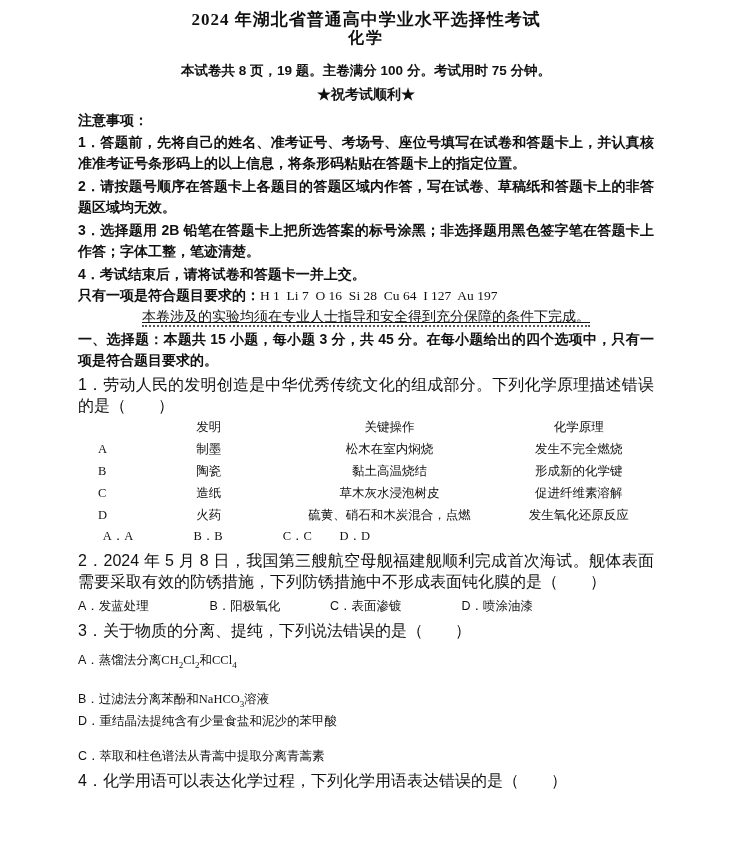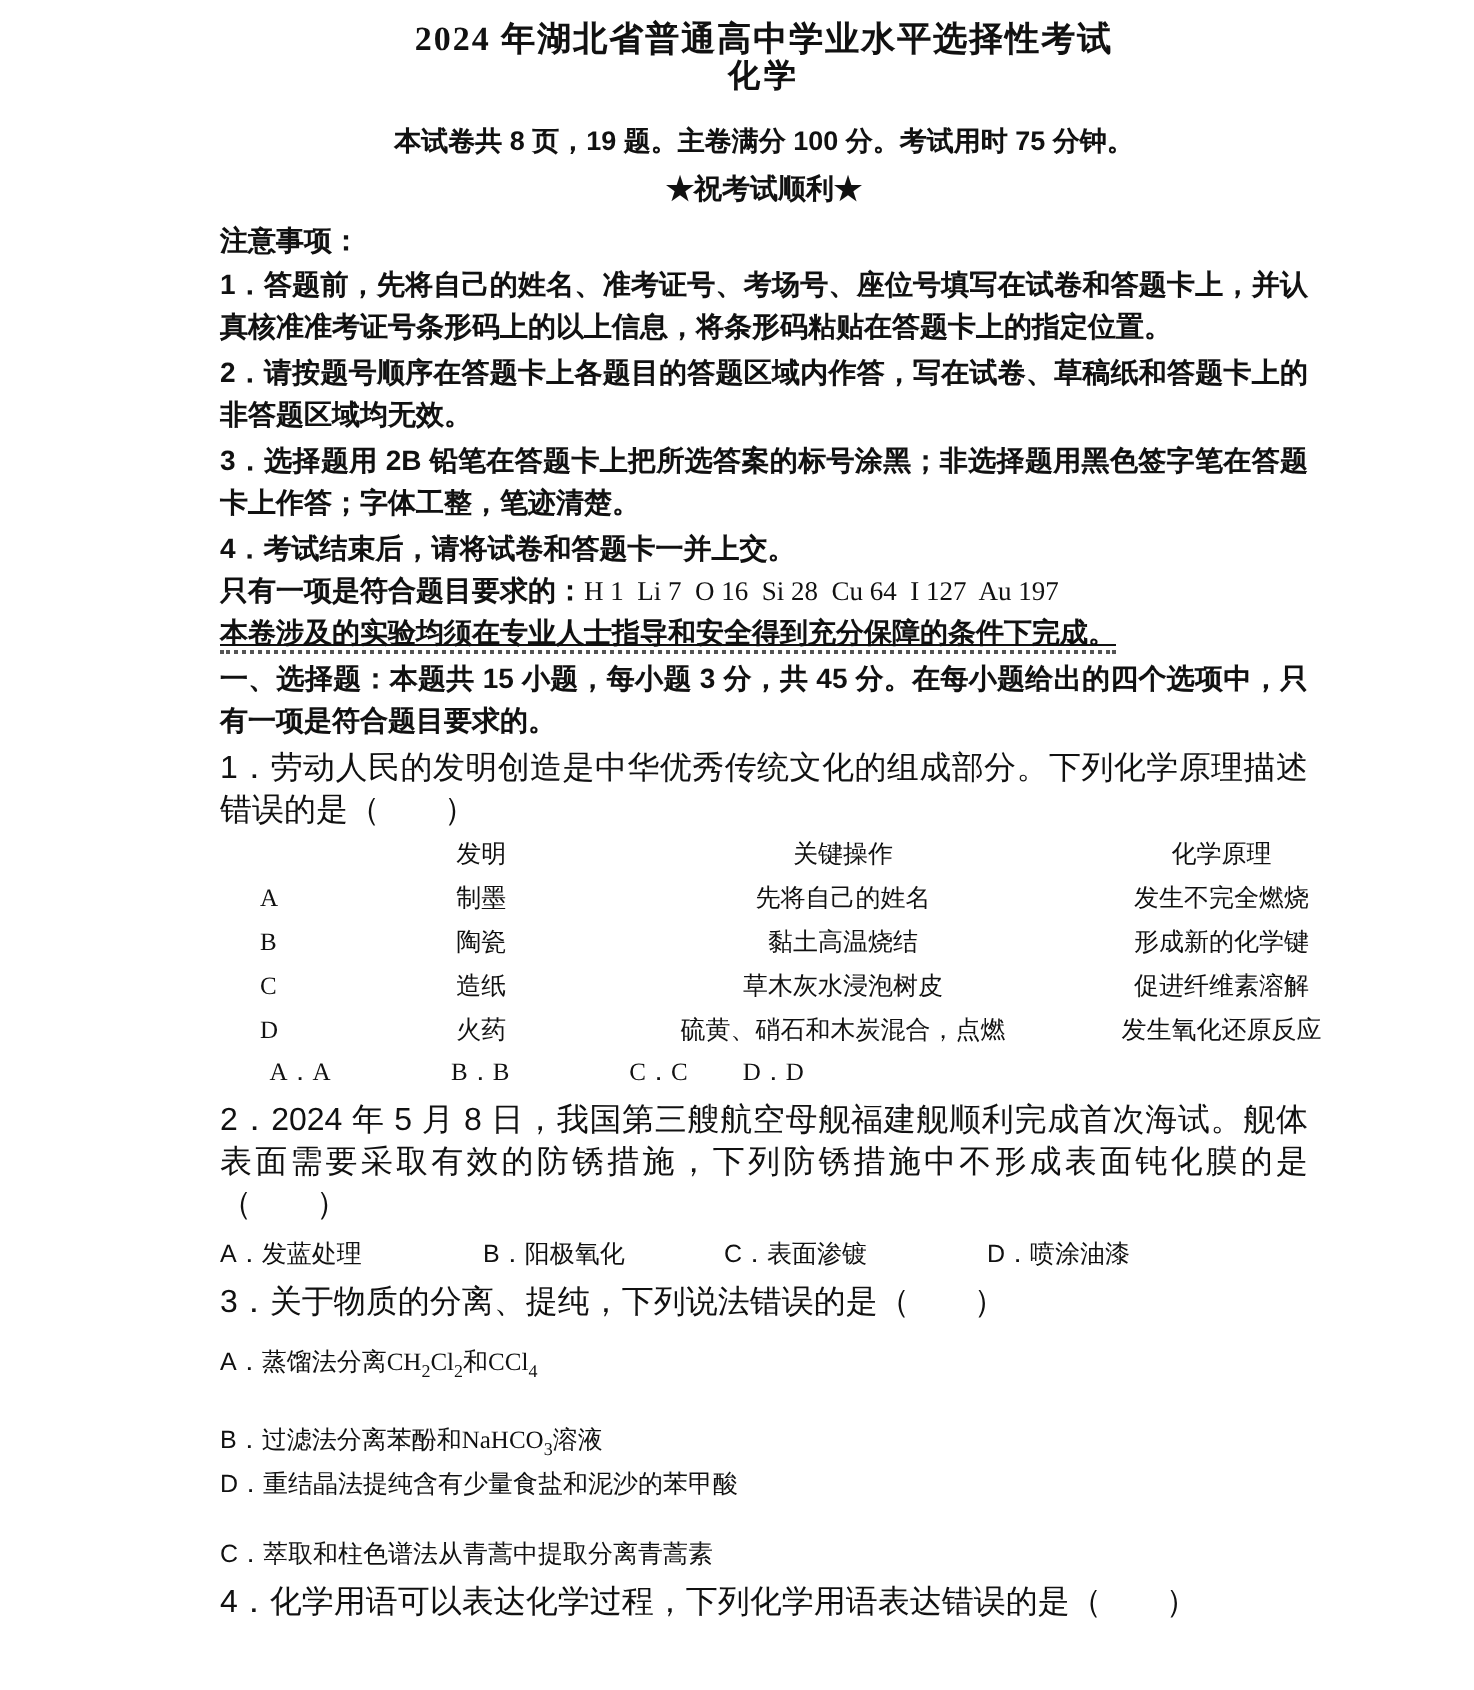--- a/index.html
+++ b/index.html
@@ -5,21 +5,21 @@
   * { margin: 0; padding: 0; box-sizing: border-box; }
   html, body { background: #ffffff; }
   body {
     width: 737px;
     height: 845px;
     overflow: hidden;
     color: #111;
     font-family: "Liberation Sans", sans-serif;
   }
   .page {
-    padding: 10px 74px 0 110px;
+    padding: 10px 74px 0 78px;
     width: 728px;
   }
 
   
   .doc-title {
     text-align: center;
     font-family: "Liberation Serif", serif;
     font-weight: 700;
     font-size: 17px;
     line-height: 20px;
@@ -67,21 +67,22 @@
     font-size: 14px;
     line-height: 21px;
   }
   .atomic-line .values {
     font-family: "Liberation Serif", serif;
     font-weight: 400;
     font-size: 13.5px;
     white-space: pre-wrap;
   }
   .safety-note {
-    font-weight: 700;
+    text-align: center;
+    font-weight: 400;
     font-size: 14px;
     line-height: 21px;
   }
   .safety-note span {
     text-decoration: underline;
     border-bottom: 2px dotted #555;
     padding-bottom: 1px;
   }
 
   
@@ -185,21 +186,21 @@
     <tbody>
         <tr>
       <th class="col-key"></th>
       <th class="col-inv">发明</th>
       <th class="col-op">关键操作</th>
       <th class="col-prin">化学原理</th>
     </tr>
     <tr>
       <td class="col-key">A</td>
       <td class="col-inv">制墨</td>
-      <td class="col-op">先将自己的姓名</td>
+      <td class="col-op">松木在室内焖烧</td>
       <td class="col-prin">发生不完全燃烧</td>
     </tr>
     <tr>
       <td class="col-key">B</td>
       <td class="col-inv">陶瓷</td>
       <td class="col-op">黏土高温烧结</td>
       <td class="col-prin">形成新的化学键</td>
     </tr>
     <tr>
       <td class="col-key">C</td>

